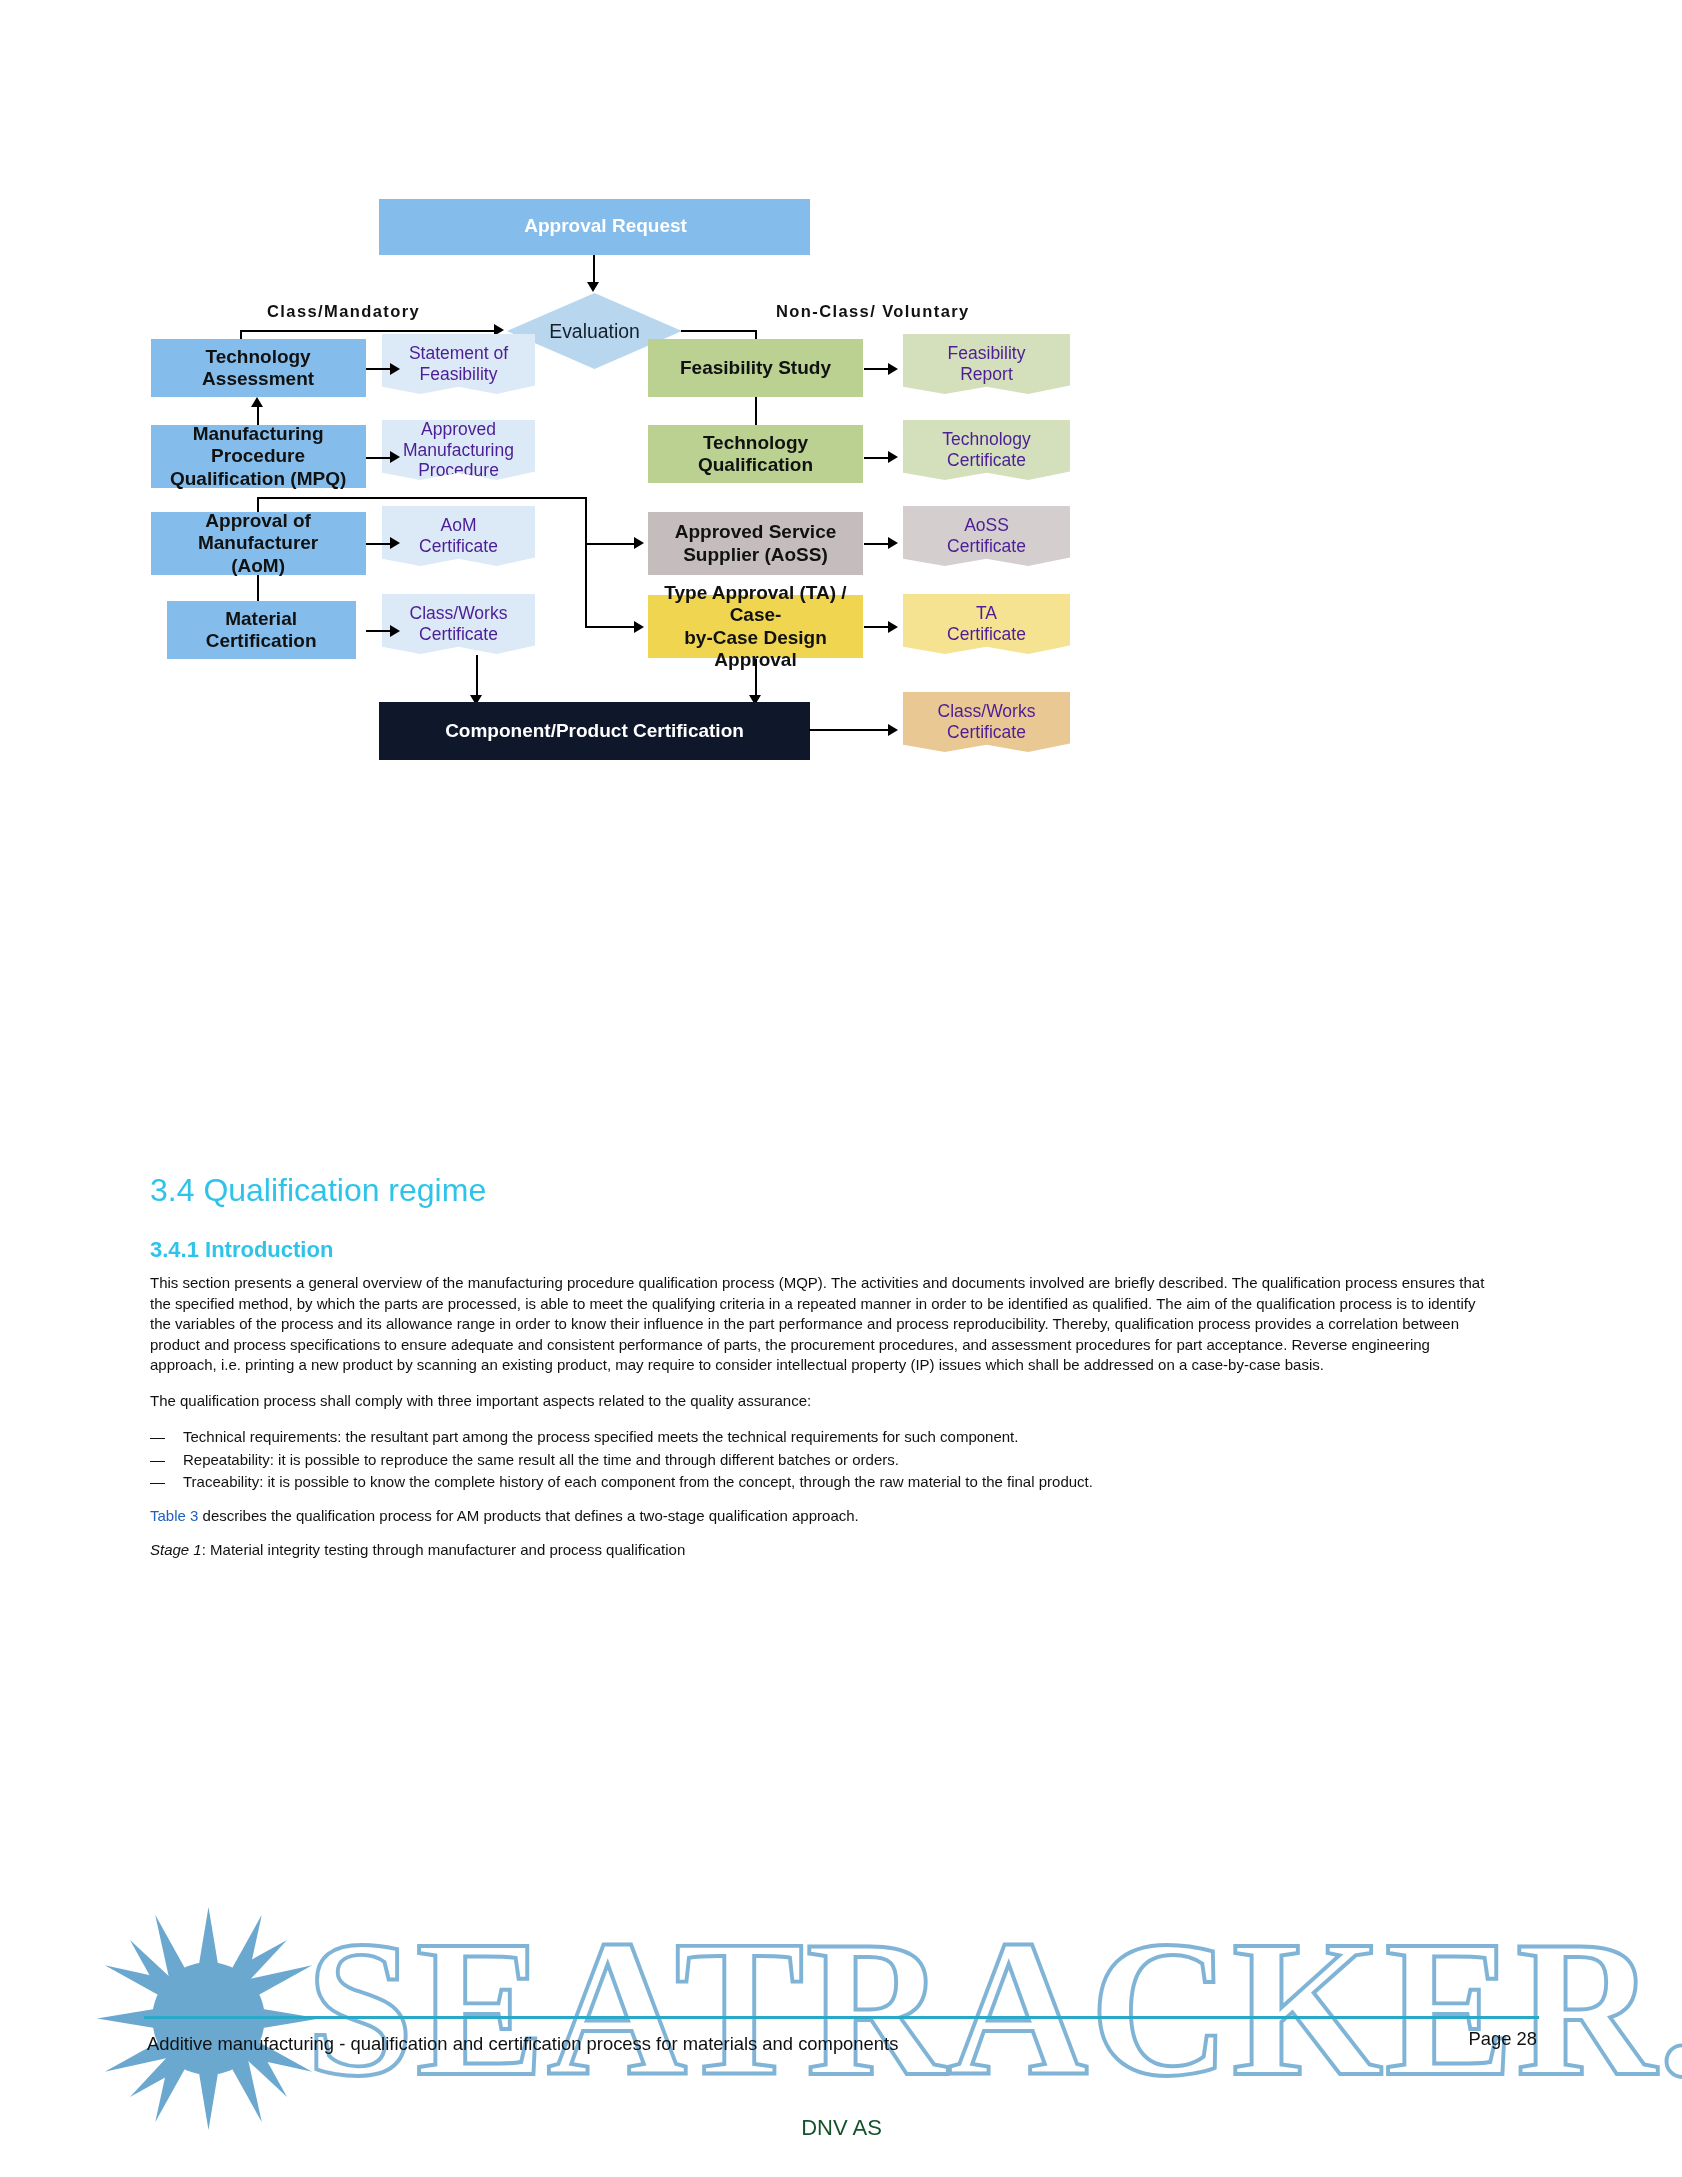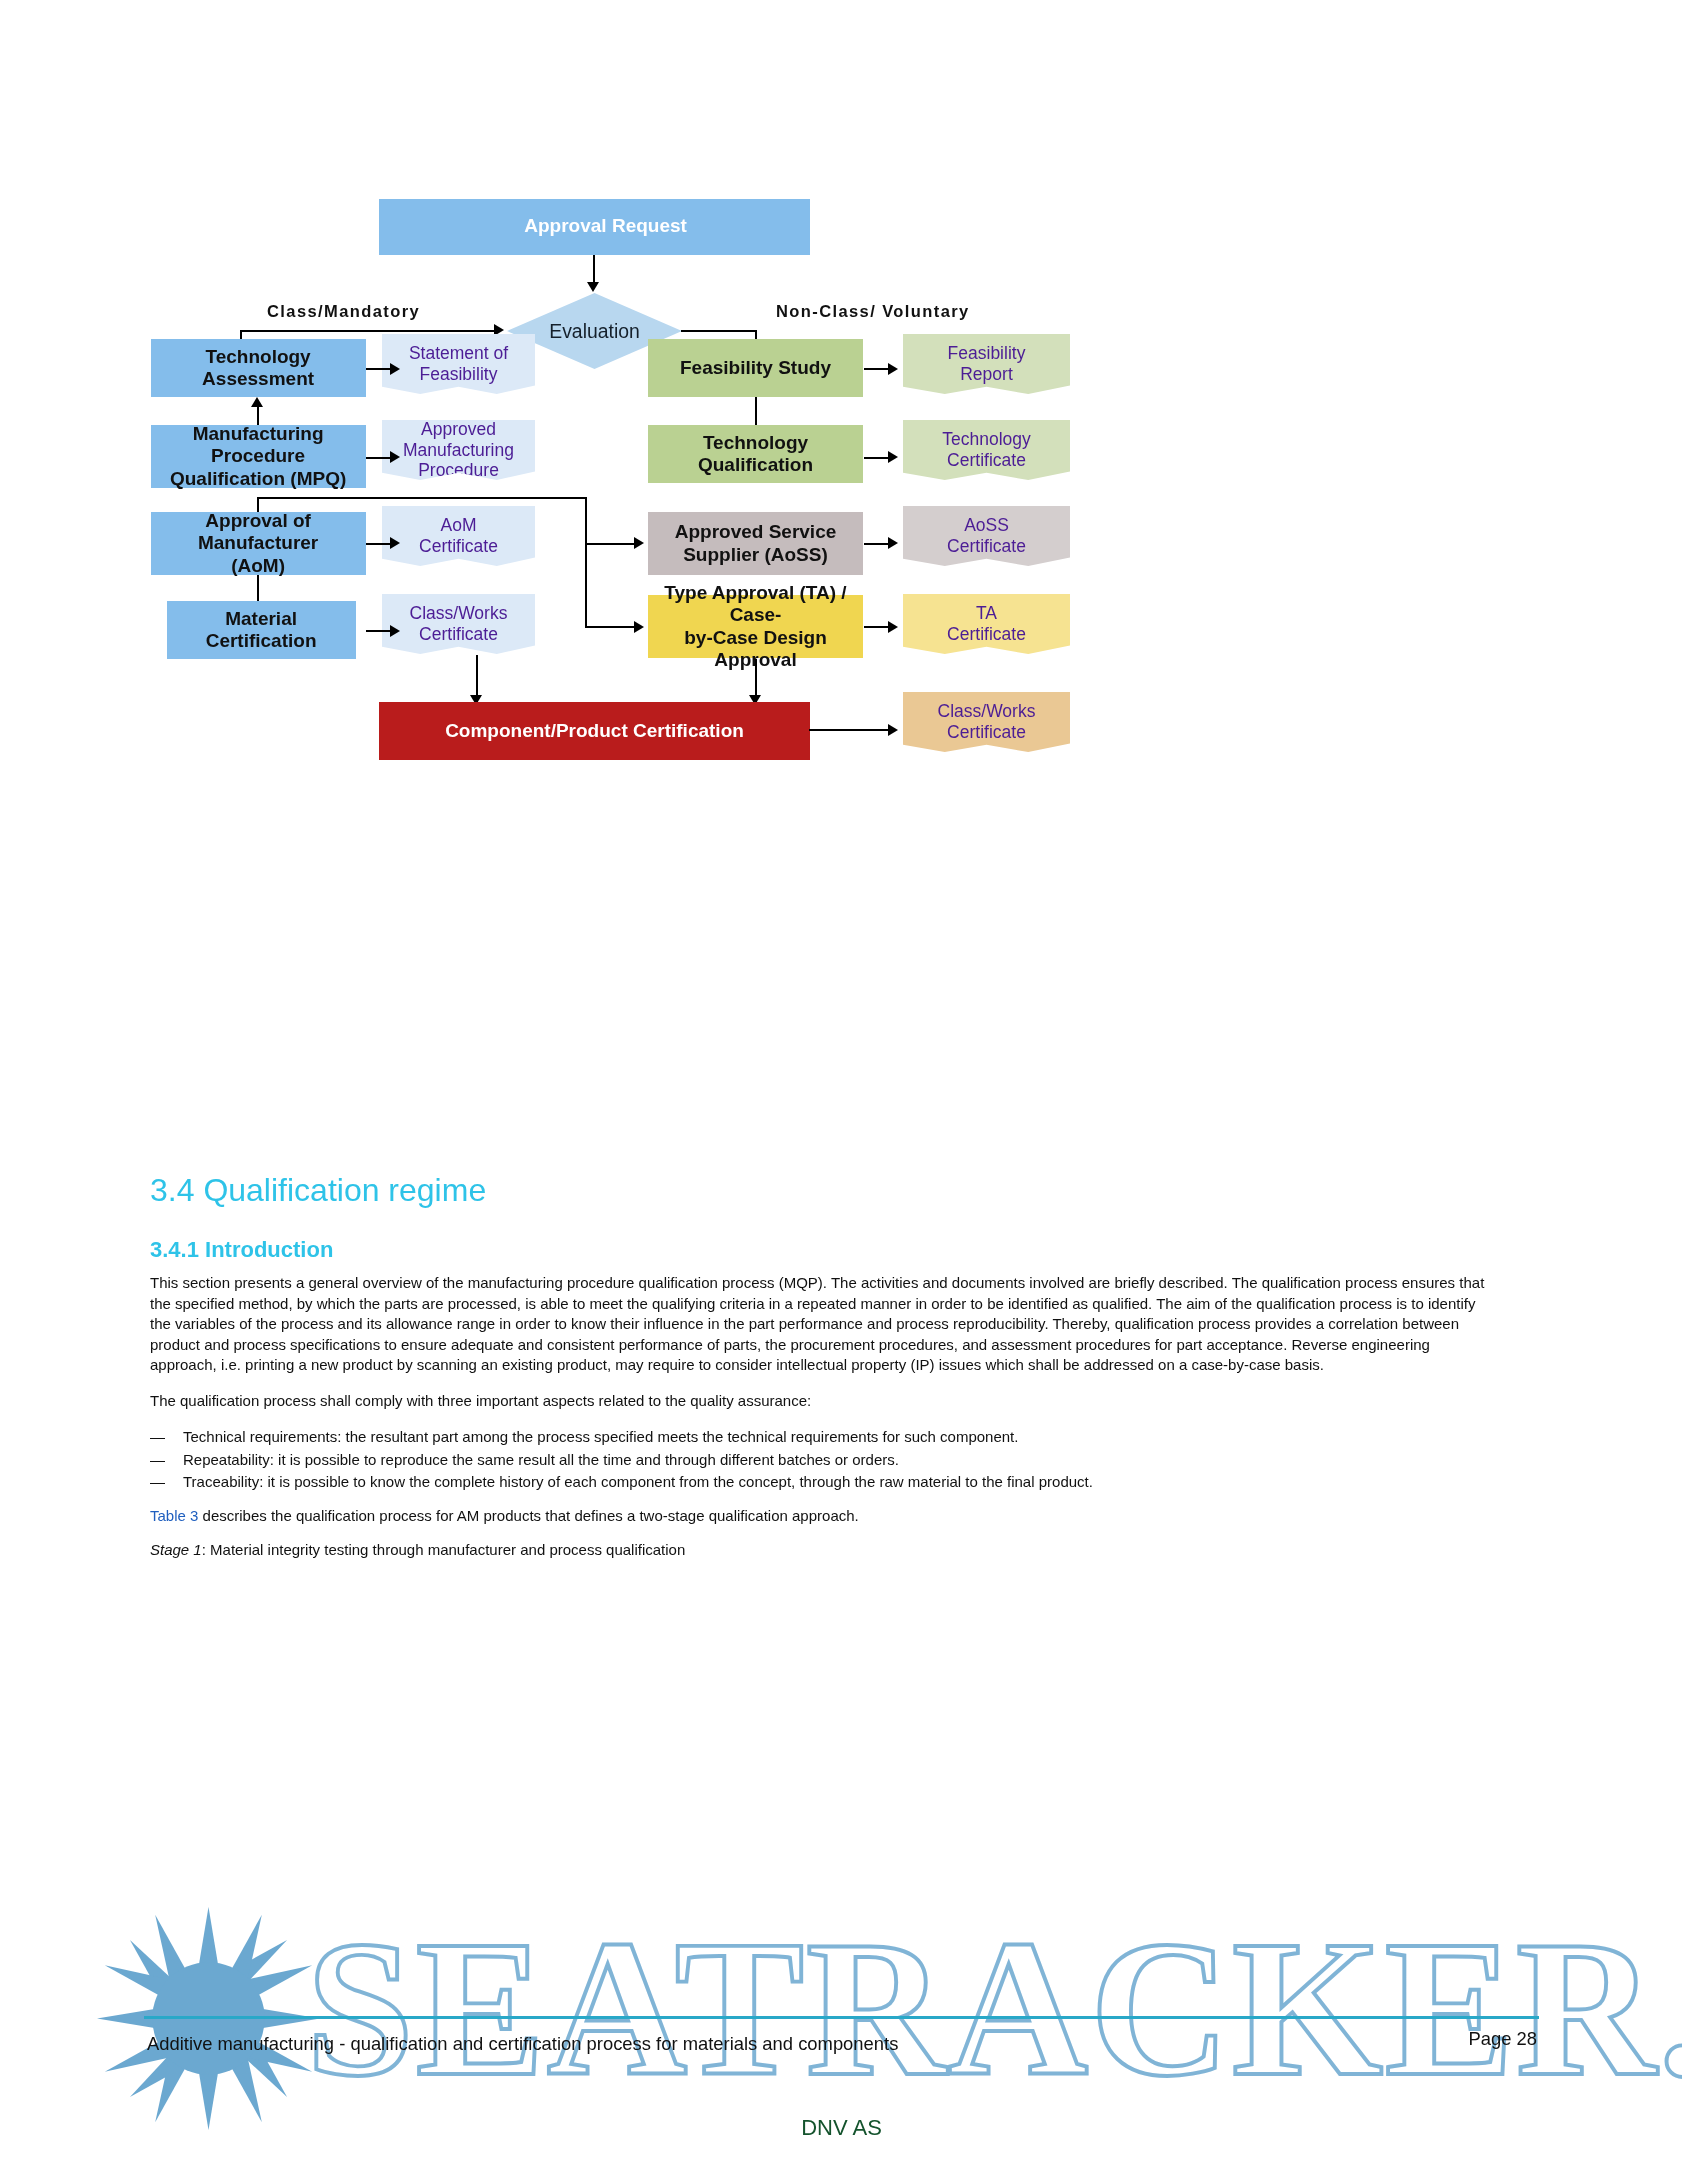--- a/index.html
+++ b/index.html
@@ -40,21 +40,21 @@
   }
 
   .blue      {background:#84bdeb;}
   .blue-lt   {background:#dce9f7;}
   .green     {background:#bad192;}
   .green-lt  {background:#d3e0bb;}
   .grey      {background:#c5bcbd;}
   .grey-lt   {background:#d4cece;}
   .yellow    {background:#f0d650;}
   .yellow-lt {background:#f6e391;}
-  .orange    {background:#b91c1c;}
+  .orange    {background:#0f172a;}
   .orange-lt {background:#eac894;}
 
   .diamond{
     position:absolute;
     background:#b8d7ef;
     -webkit-clip-path: polygon(50% 0,100% 50%,50% 100%,0 50%);
     clip-path: polygon(50% 0,100% 50%,50% 100%,0 50%);
     display:flex;align-items:center;justify-content:center;
     font-size:19.4px;color:#15202b;
   }

